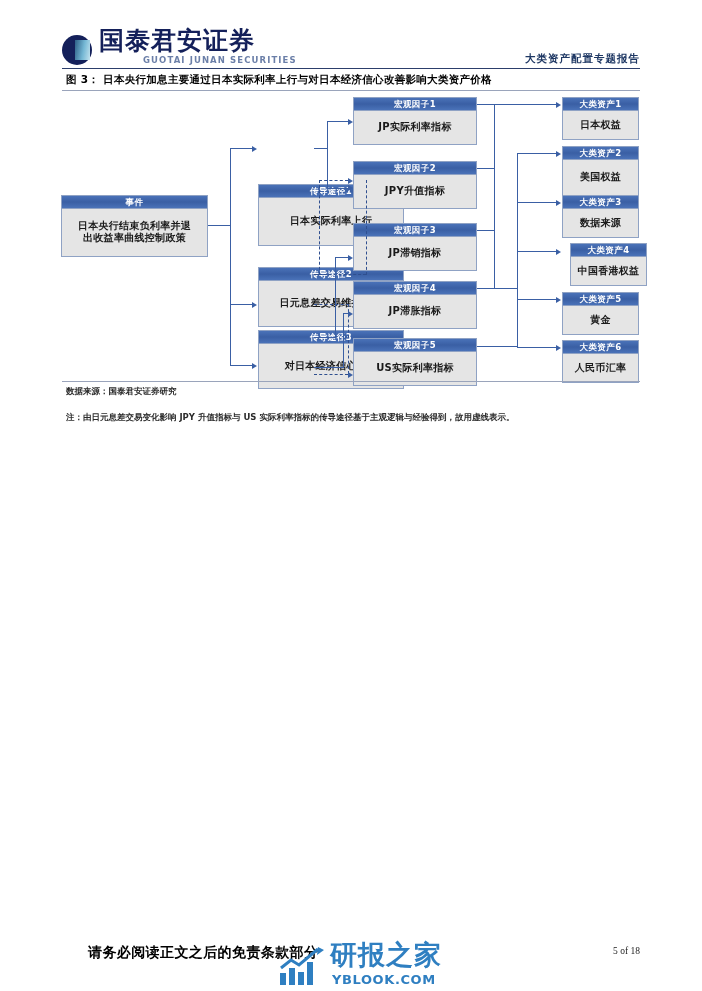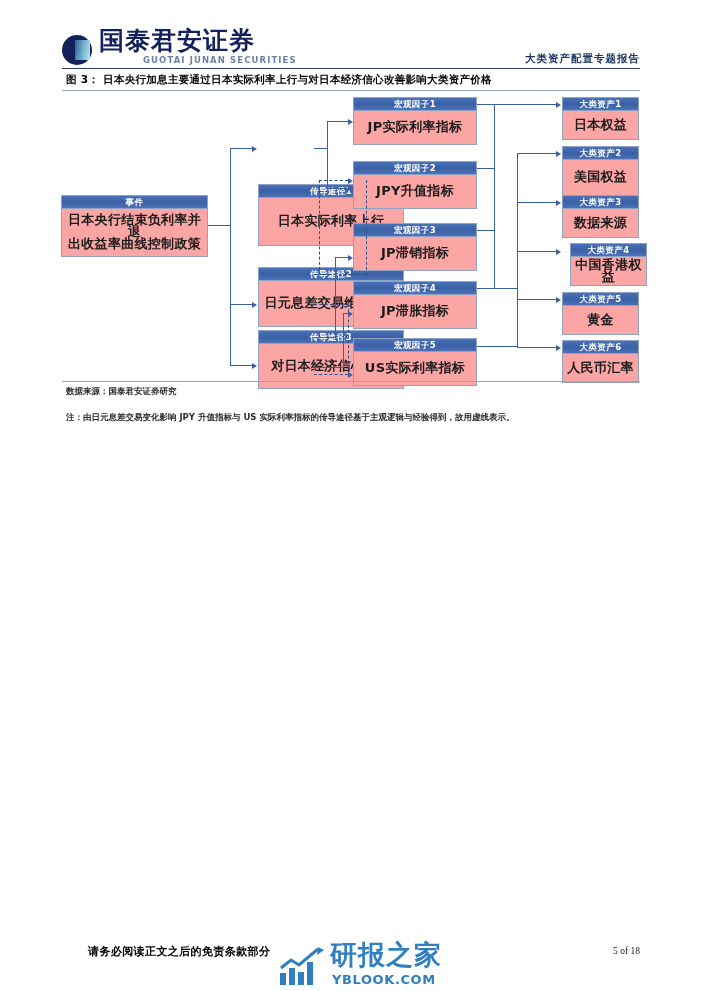--- a/index.html
+++ b/index.html
@@ -77,36 +77,36 @@
     position:absolute; left:66px; top:411px; width:572px;
     font-size:8.5px; color:#2b2b2b; font-weight:bold;
     font-family:"DejaVu Sans","Liberation Sans",sans-serif;
     line-height:13px;
   }
 
   
   .node {
     position:absolute;
     border:1px solid #8fa2c4;
-    background:#fca5a5;
+    background:#e5e5e5;
     box-shadow: 0 0 0 0 transparent;
   }
   .node .nh {
     background:linear-gradient(180deg,#4a72b8 0%,#3a5fa4 50%,#4a72b8 100%);
     color:#ffffff;
     font-size:8.5px; font-weight:bold;
     text-align:center;
     line-height:13px; height:13px;
     letter-spacing:.4px;
     font-family:"DejaVu Sans","Liberation Sans",sans-serif;
     border-bottom:1px solid #8fa2c4;
   }
   .node .nb {
     color:#1a1a1a;
-    font-size:13px; font-weight:bold;
+    font-size:10px; font-weight:bold;
     text-align:center;
     display:flex; align-items:center; justify-content:center;
     letter-spacing:.3px;
     font-family:"DejaVu Sans","Liberation Sans",sans-serif;
     padding:12px 3px;
     height:calc(100% - 14px);
     white-space:pre-line;
     line-height:12px;
   }
 
@@ -121,21 +121,21 @@
     position:absolute; width:0; border-left:1.6px dashed #2f4f8f;
   }
   .arw {
     position:absolute; width:0; height:0;
     border-top:3.2px solid transparent;
     border-bottom:3.2px solid transparent;
     border-left:5px solid #3a5fa4;
   }
   .ft-left {
     position:absolute; left:88px; top:944px;
-    font-size:11px; font-weight:bold; color:#000;
+    font-size:14px; font-weight:bold; color:#000;
     font-family:Liberation Sans, sans-serif;
     letter-spacing:.4px;
   }
   .ft-right {
     position:absolute; right:62px; top:946px;
     font-size:9.5px; color:#222;
     font-family:"Liberation Serif","DejaVu Serif",serif;
   }
   .wm { position:absolute; left:278px; top:932px; width:175px; height:58px; }
   .wm-mark { position:absolute; left:0; top:14px; width:48px; height:40px; }

